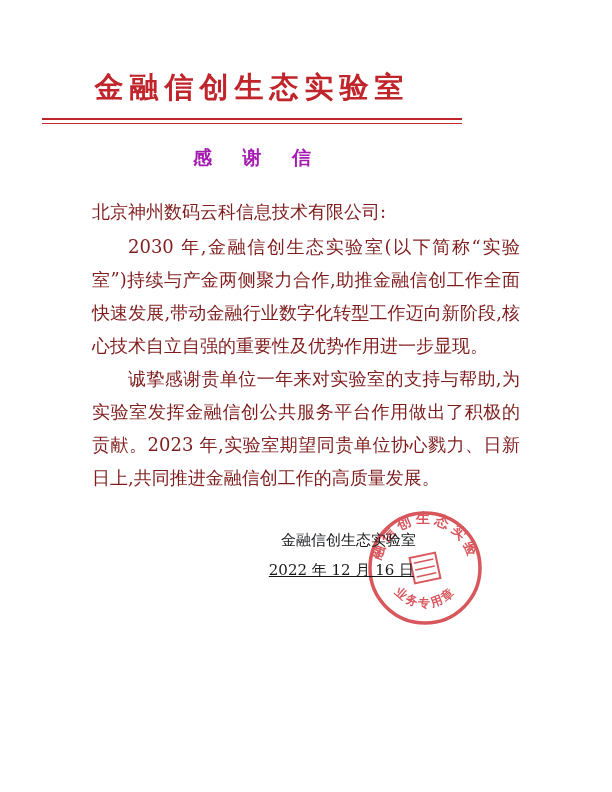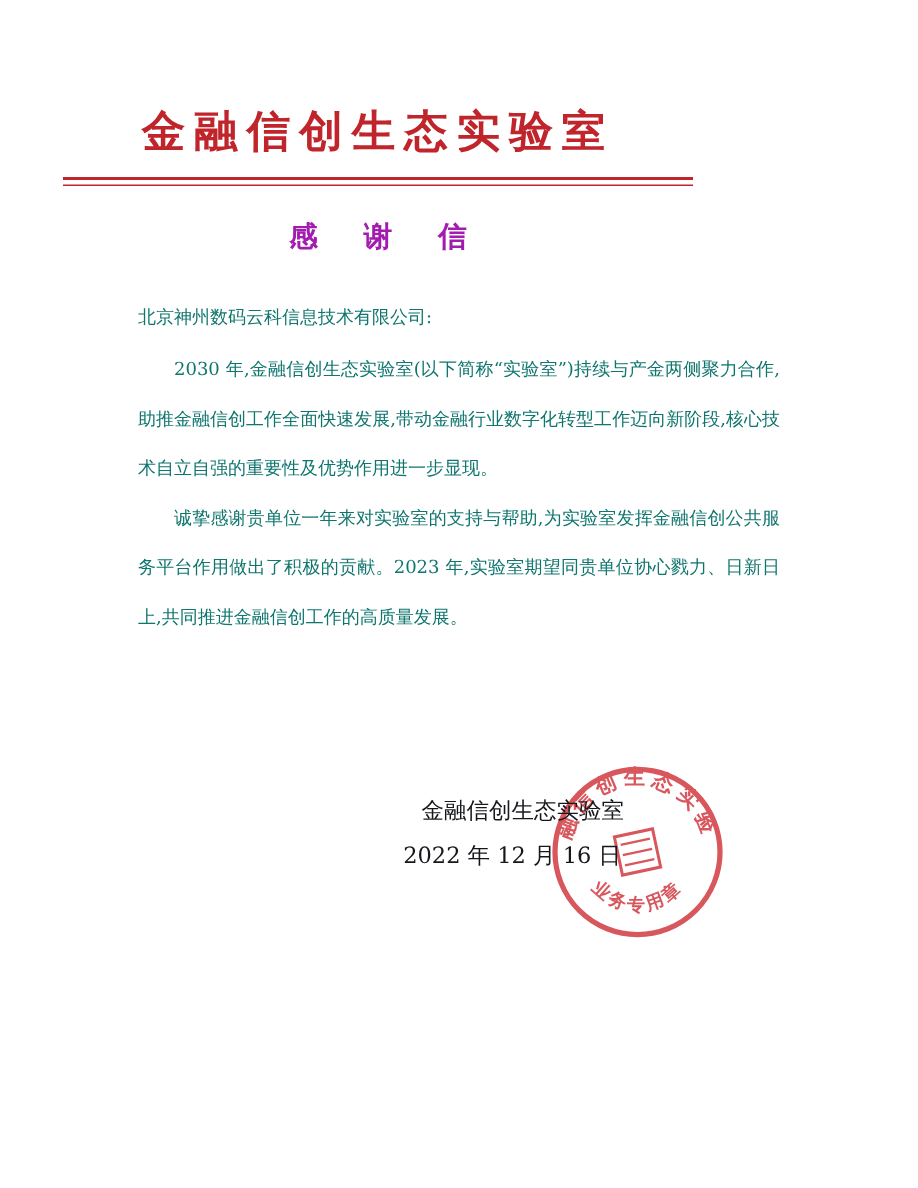--- a/index.html
+++ b/index.html
@@ -64,23 +64,23 @@
     color: #a21caf;
     text-indent: 12px;
   }
 
   
   .body-block {
     position: absolute;
     left: 92px;
     width: 428px;
     top: 195px;
-    font-size: 12px;
+    font-size: 18px;
     line-height: 33px;
-    color: #0f766e;
+    color: #7f1d1d;
     text-align: justify;
     text-justify: inter-ideograph;
   }
   .salutation {
     margin: 0 0 2px 0;
   }
   .para {
     margin: 0;
     text-indent: 2em;
   }
@@ -95,20 +95,21 @@
     line-height: 30px;
     color: #15171a;
     z-index: 3;
   }
   .sig-line {
     white-space: nowrap;
   }
   .sig-date {
     white-space: nowrap;
     padding-right: 2px;
+    text-decoration: underline;
   }
 
   
   .seal {
     position: absolute;
     left: 362px;
     top: 505px;
     width: 126px;
     height: 126px;
     z-index: 2;

